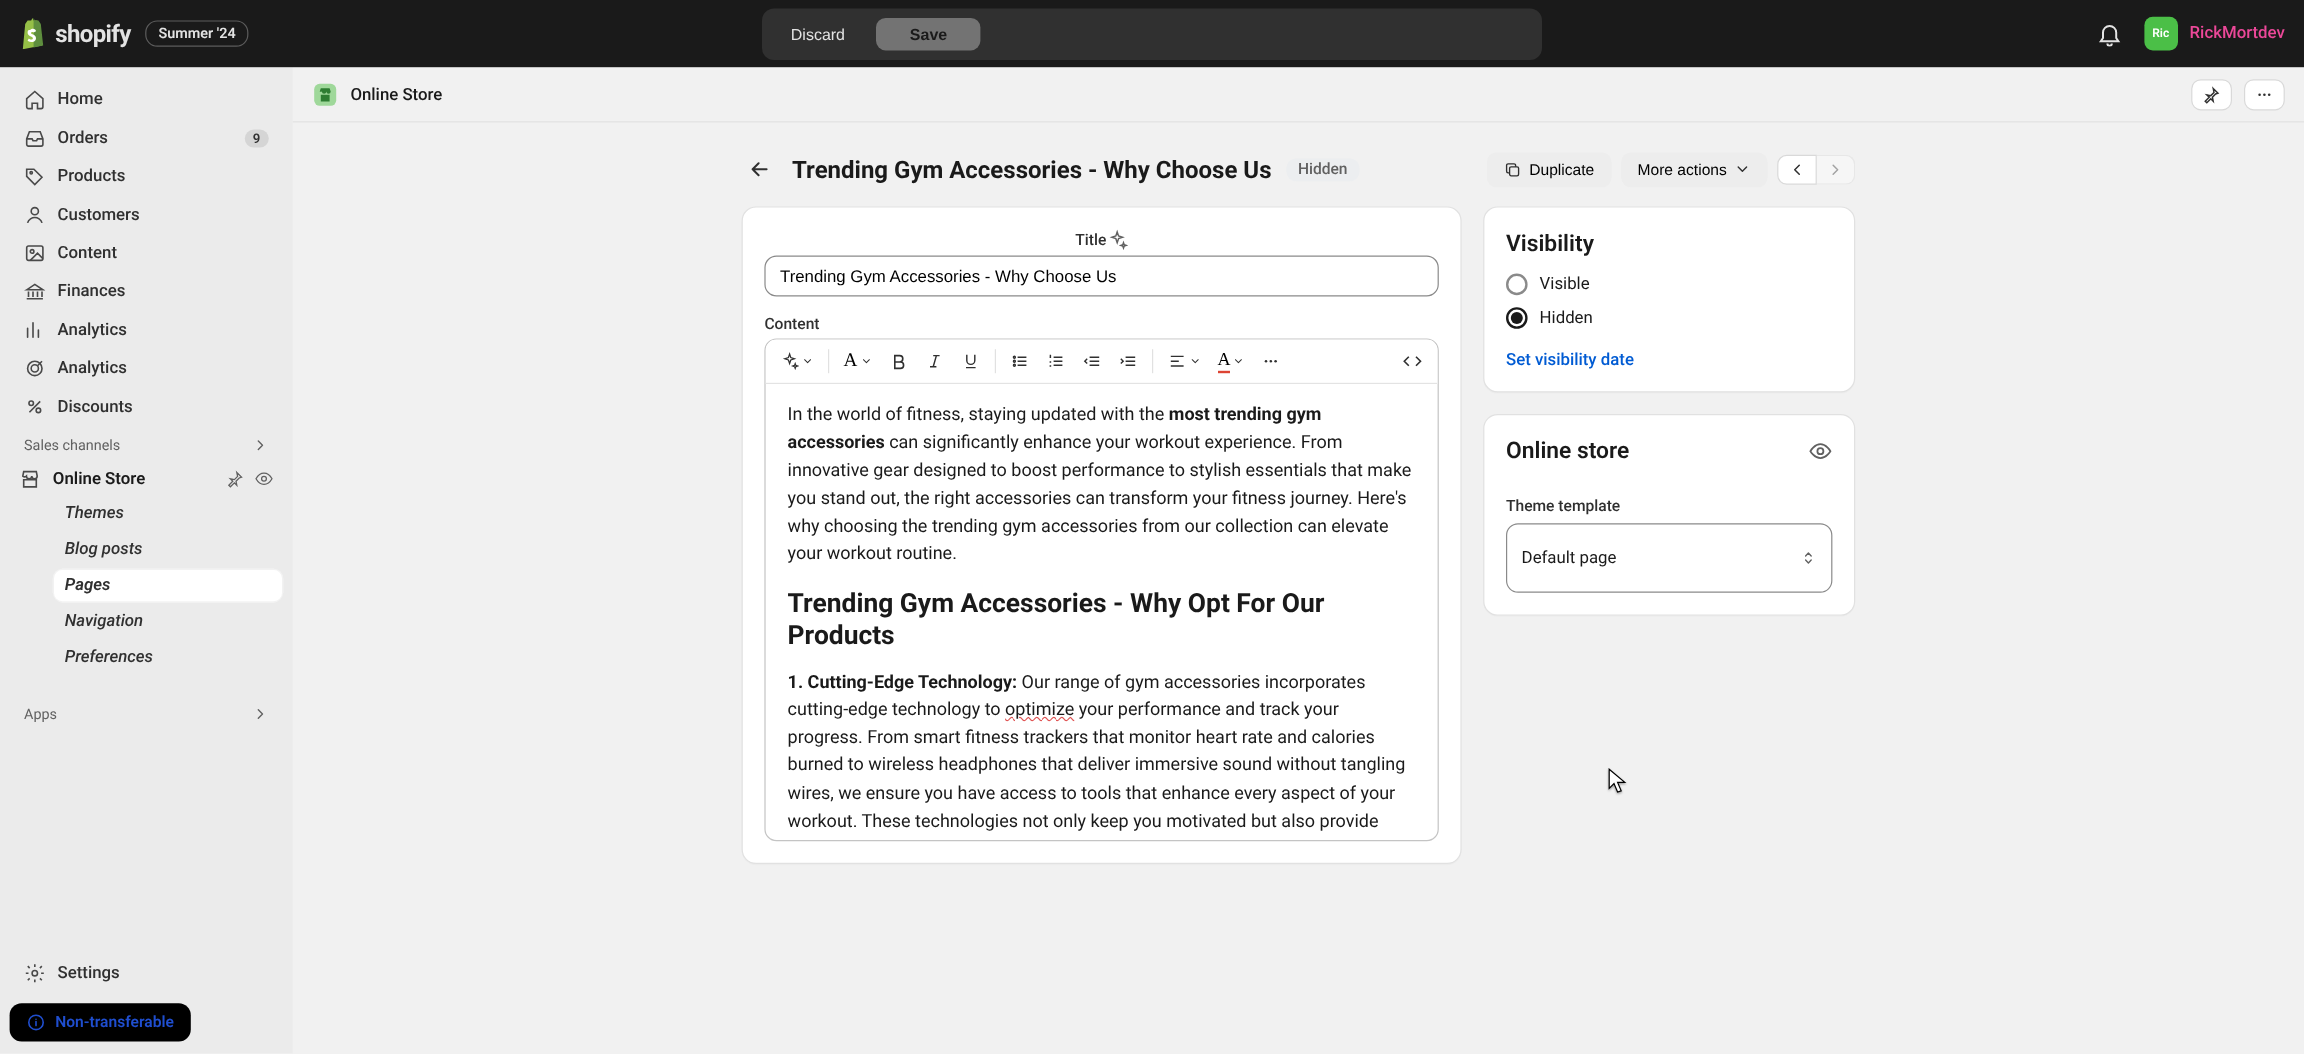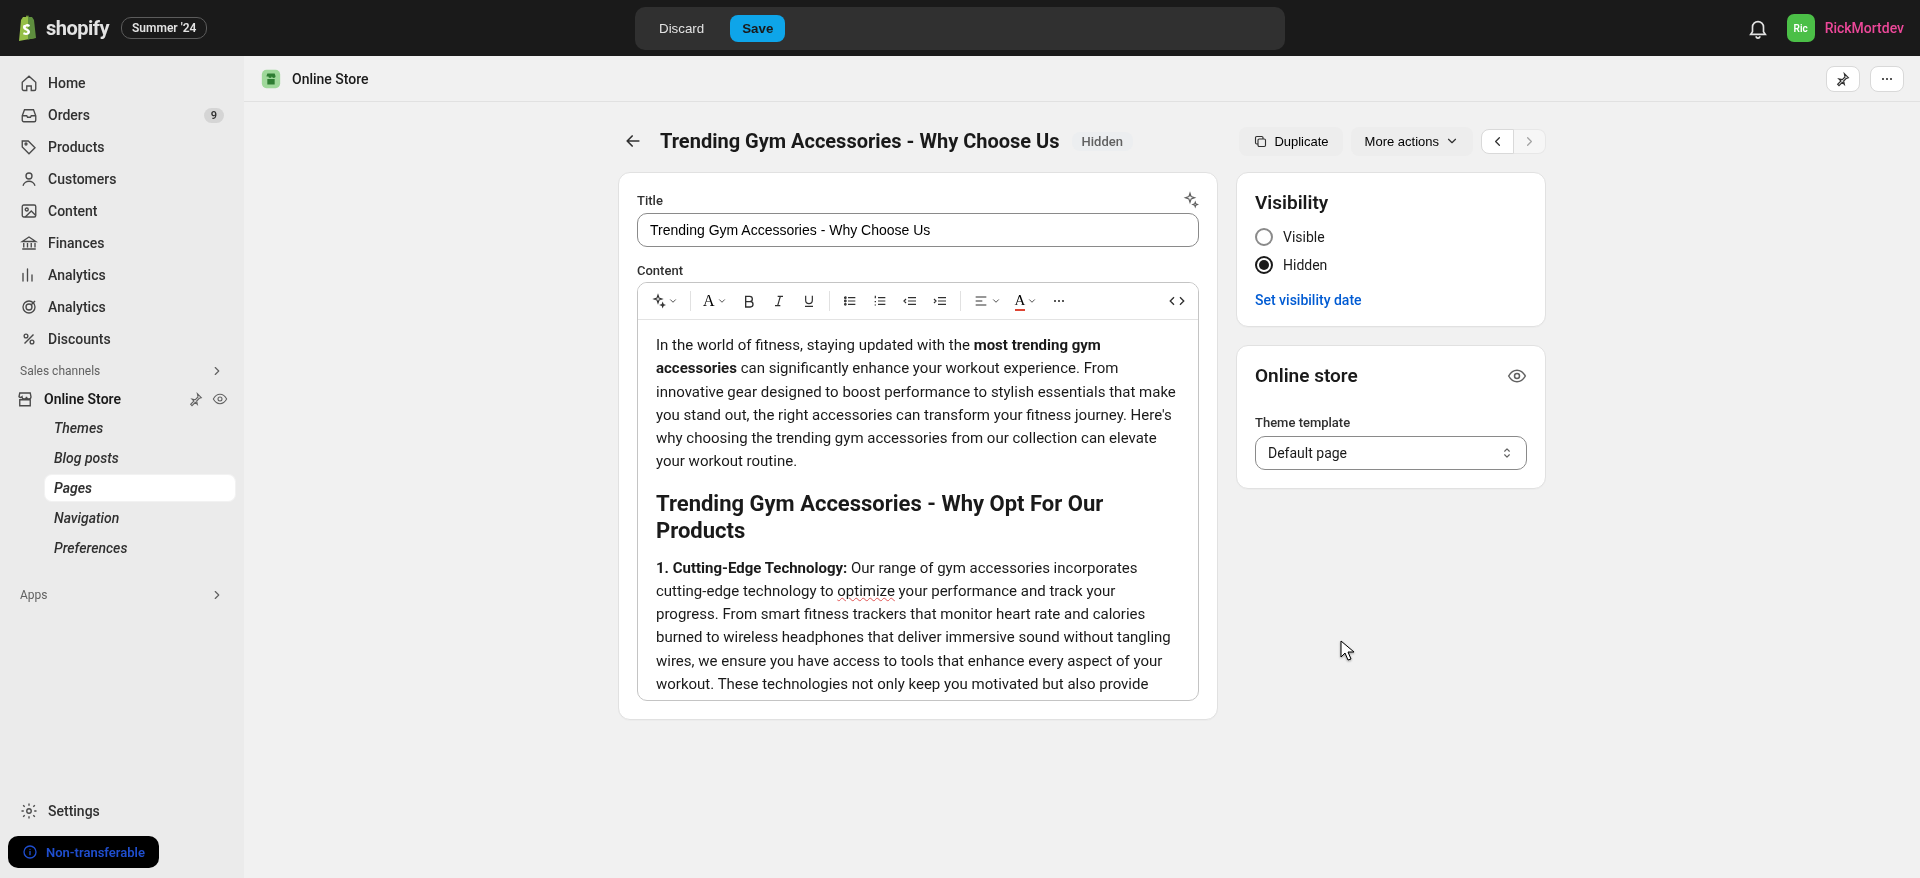--- a/index.html
+++ b/index.html
@@ -9,21 +9,21 @@
   
   .topbar { background: #1a1a1a; color: #e3e3e3; height: 56px; display: flex; align-items: center; padding: 0 16px; position: relative; }
   .topbar-left { display: flex; align-items: center; gap: 12px; }
   .shopify-logo { display: flex; align-items: center; gap: 6px; }
   .shopify-logo svg { width: 24px; height: 26px; }
   .shopify-word { font-weight: 700; font-size: 20px; color: #e3e3e3; letter-spacing: -0.5px; }
   .summer-tag { border: 1px solid #5c5c5c; border-radius: 10px; padding: 3px 10px; font-size: 12px; font-weight: 600; color: #e3e3e3; }
   .topbar-center { position: absolute; left: 50%; transform: translateX(-50%); display: flex; align-items: center; gap: 12px; background: #303030; border-radius: 10px; padding: 8px 10px; width: 650px; }
   .unsaved-left { display: flex; align-items: center; gap: 10px; color: #e3e3e3; font-weight: 500; flex: 1; }
   .discard-btn { background: transparent; color: #e3e3e3; border: none; font-weight: 500; padding: 6px 14px; border-radius: 8px; cursor: pointer; }
-  .save-btn { background: #0ea5e9; color: #1a1a1a; border: none; font-weight: 600; padding: 6px 12px; border-radius: 8px; cursor: pointer; }
+  .save-btn { background: #737373; color: #1a1a1a; border: none; font-weight: 600; padding: 6px 28px; border-radius: 8px; cursor: pointer; }
   .topbar-right { margin-left: auto; display: flex; align-items: center; gap: 18px; }
   .bell-icon { fill: none; stroke: #e3e3e3; stroke-width: 1.8; }
   .user-chip { display: flex; align-items: center; gap: 10px; }
   .avatar { width: 28px; height: 28px; border-radius: 7px; background: #4bbf47; display: flex; align-items: center; justify-content: center; color: #fff; font-size: 10px; font-weight: 600; }
   .user-name { color: #ec4899; font-weight: 500; }
 
   
   .shell { flex: 1; display: flex; min-height: 0; }
 
   
@@ -55,21 +55,21 @@
   .page-title { font-size: 20px; font-weight: 700; }
   .status-pill { background: #eceef0; color: #616161; border-radius: 8px; padding: 2px 10px; font-size: 13px; font-weight: 500; }
   .header-actions { margin-left: auto; display: flex; gap: 8px; align-items:center; }
   .hdr-btn { background: #ededed; border: none; border-radius: 8px; padding: 7px 14px; font-weight: 500; cursor: pointer; display: inline-flex; align-items: center; gap: 6px; font-size: 13px; }
   .hdr-navgroup { display:flex; }
   .hdr-navgroup .hdr-iconbtn:first-child { border-radius: 8px 0 0 8px; }
   .hdr-navgroup .hdr-iconbtn:last-child { border-radius: 0 8px 8px 0; border-left:none; }
 
   .layout-cols { max-width: 960px; margin: 0 auto; padding: 0 16px; display: grid; grid-template-columns: 1fr 310px; gap: 18px; }
   .card { background: #fff; border: 1px solid #e1e1e1; border-radius: 12px; padding: 18px; box-shadow: 0 1px 0 rgba(0,0,0,0.02); }
-  .field-label-row { display:flex; align-items:center; justify-content:space-between; margin-bottom: 4px; }
+  .field-label-row { display:flex; align-items:center; justify-content:center; margin-bottom: 4px; }
   .field-label { font-size: 13px; font-weight: 500; color: #303030; }
   .title-input { width: 100%; border: 1px solid #8a8a8a; border-radius: 10px; padding: 8px 12px; font-size: 14px; outline: none; }
   .content-label { margin-top: 16px; }
   .editor-box { border: 1px solid #c4c4c4; border-radius: 10px; margin-top: 4px; overflow: hidden; }
   .toolbar { display: flex; align-items: center; gap: 2px; padding: 4px 6px; border-bottom: 1px solid #e3e3e3; background: #fff; }
   .tb-btn { background: transparent; border: none; border-radius: 6px; padding: 5px 6px; min-width: 26px; height: 28px; display:inline-flex; align-items:center; justify-content:center; cursor:pointer; }
   .tb-sep { width:1px; height:20px; background:#e1e1e1; margin: 0 4px; }
   .tb-btn .chev { margin-left: 2px; }
   .tb-code { margin-left:auto; }
   .editor-scroll { position: relative; max-height: 380px; overflow-y: auto; }
@@ -78,21 +78,21 @@
   .editor-body p { margin: 0 0 12px; }
   .squiggle { text-decoration: underline wavy #e05555; text-decoration-thickness: 1px; }
 
   .side-card-title { font-size: 19px; font-weight: 600; margin-bottom: 14px; }
   .radio-row { display:flex; align-items:center; gap:10px; margin-bottom: 10px; cursor:pointer; }
   .radio { width:18px; height:18px; border-radius:50%; border:2px solid #8a8a8a; display:inline-flex; align-items:center; justify-content:center; }
   .radio.selected { border-color:#1a1a1a; border-width:2px; }
   .radio.selected::after { content:""; width:10px; height:10px; border-radius:50%; background:#1a1a1a; }
   .link-btn { margin-top: 8px; color: #005bd3; font-weight: 500; cursor:pointer; text-decoration: none; display:inline-block; }
   .card2-head { display:flex; align-items:center; justify-content:space-between; }
-  .select { margin-top:6px; width:100%; border:1px solid #8a8a8a; border-radius:10px; padding:8px 12px; font-size:14px; display:flex; align-items:center; justify-content:space-between; cursor:pointer; }
+  .select { margin-top:6px; width:100%; border:1px solid #8a8a8a; border-radius:10px; padding:20px 12px; font-size:14px; display:flex; align-items:center; justify-content:space-between; cursor:pointer; }
 
   .cursor-ptr { position: absolute; width: 16px; height: 22px; pointer-events:none; }
   .cursor-ptr svg { filter: drop-shadow(0 1px 1px rgba(0,0,0,0.4)); }
 
   
   .editor-scroll::-webkit-scrollbar { width: 14px; }
   .editor-scroll::-webkit-scrollbar-thumb { background: #c8c8c8; border-radius: 8px; border: 3px solid #fff; }
 </style>
 </head>
 <body>

